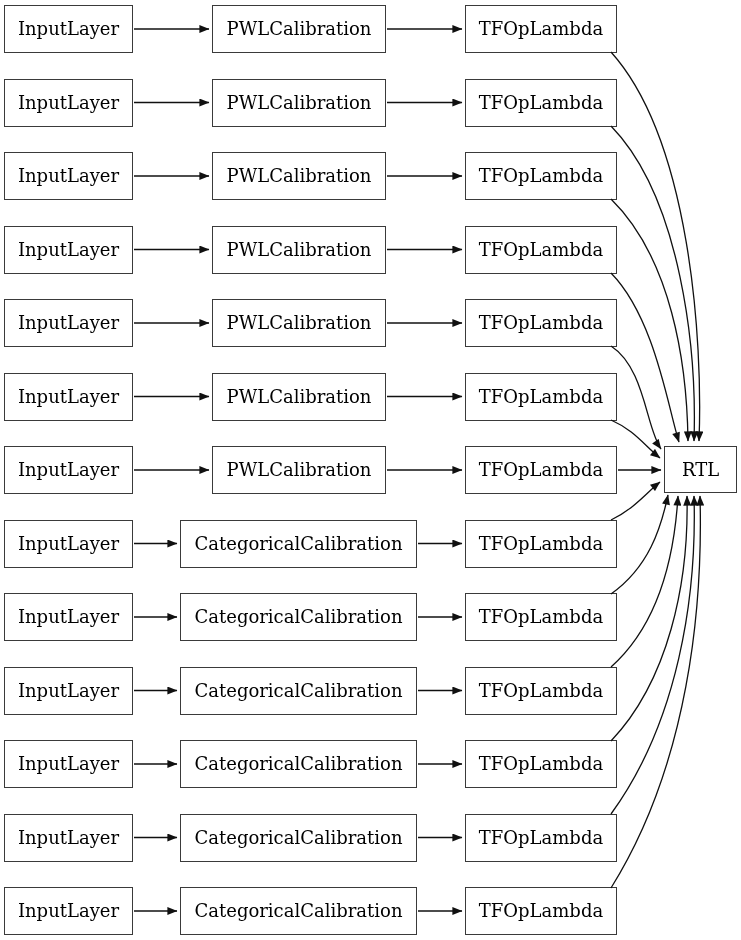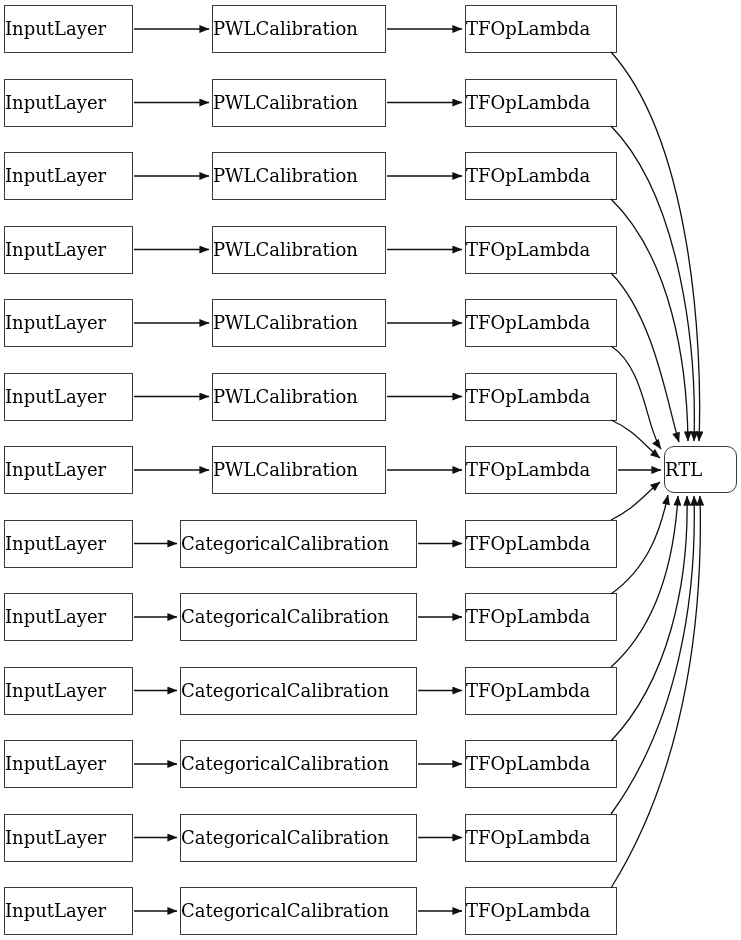--- a/index.html
+++ b/index.html
@@ -15,20 +15,21 @@
     overflow: hidden;
     font-family: "DejaVu Serif", "Liberation Serif", serif;
   }
   .node {
     position: absolute;
     box-sizing: border-box;
     background: #ffffff;
     border: 1.5px solid #3a3a3a;
     display: flex;
     align-items: center;
+    justify-content: center;
     font-size: 18px;
     color: #000000;
     white-space: nowrap;
     line-height: 1;
   }
   #edge-layer {
     position: absolute;
     left: 0;
     top: 0;
     width: 741px;
@@ -158,21 +159,21 @@
       <div class="node" style="left: 4px; top: 887px; width: 129px; height: 48px;">
         <span>InputLayer</span>
       </div>
       <div class="node" style="left: 180px; top: 887px; width: 237px; height: 48px;">
         <span>CategoricalCalibration</span>
       </div>
       <div class="node" style="left: 465px; top: 887px; width: 152px; height: 48px;">
         <span>TFOpLambda</span>
       </div>
     </div>
-  <div class="node" id="rtl-node" style="left:664px; top:446px; width:73px; height:47px;border-radius:10px;">
+  <div class="node" id="rtl-node" style="left:664px; top:446px; width:73px; height:47px;">
     <span>RTL</span>
   </div>
   <svg id="edge-layer" width="741" height="940" viewBox="0 0 741 940" xmlns="http://www.w3.org/2000/svg">
     <defs>
       <marker id="arrow" viewBox="0 0 10 8" refX="9.6" refY="4" markerWidth="11" markerHeight="8" orient="auto" markerUnits="userSpaceOnUse">
         <path d="M0,0 L10,4 L0,8 Z" fill="#101010"></path>
       </marker>
     </defs>
     <g id="edges">
         <line class="edge" x1="134" y1="29" x2="209" y2="29" marker-end="url(#arrow)"></line>

